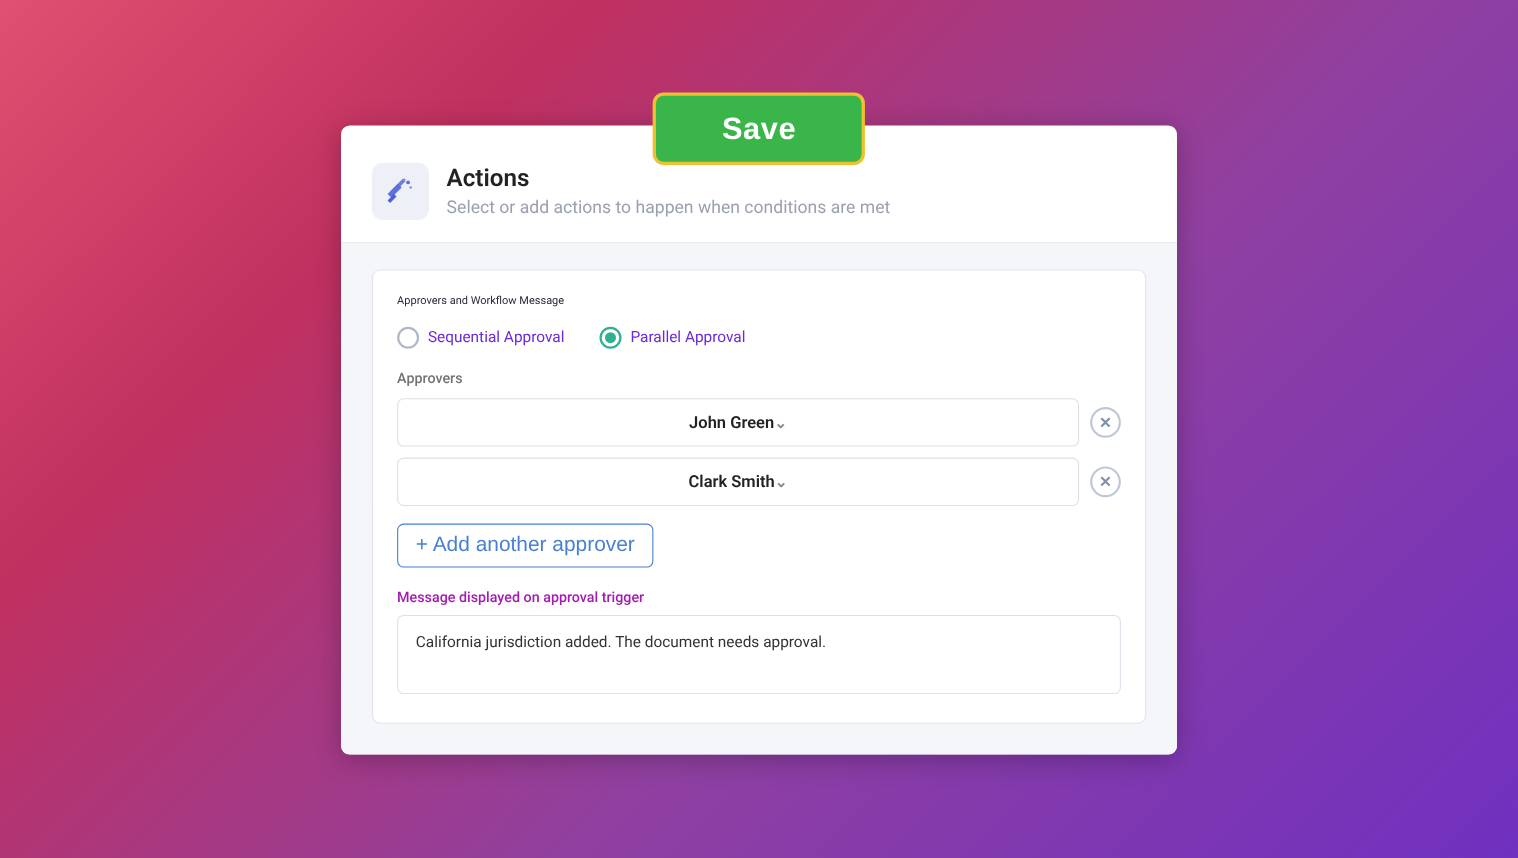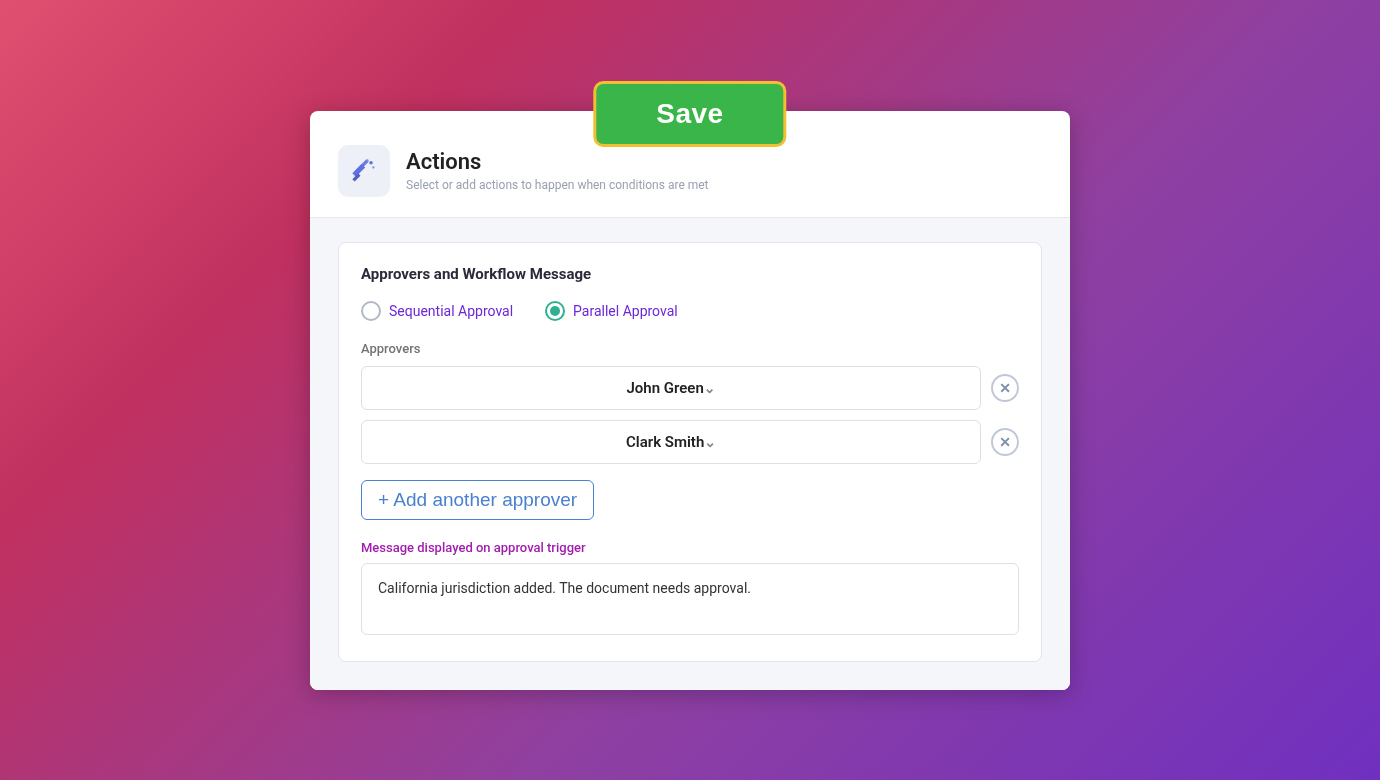--- a/index.html
+++ b/index.html
@@ -72,39 +72,39 @@
     }
 
     .header-text h2 {
       font-size: 22px;
       font-weight: 600;
       color: #222;
       margin-bottom: 4px;
     }
 
     .header-text p {
-      font-size: 12px;
+      font-size: 16px;
       color: #9aa0b0;
     }
 
     .modal-body {
       padding: 24px 28px 28px 28px;
       background: #f5f6fa;
     }
 
     .section-card {
       background: white;
       border-radius: 8px;
       padding: 22px 22px 22px 22px;
       border: 1px solid #e2e4ea;
     }
 
     .section-title {
-      font-size: 15px;
-      font-weight: 700;
+      font-size: 10px;
+      font-weight: 400;
       color: #2a2a3a;
       margin-bottom: 18px;
     }
 
     .radio-group {
       display: flex;
       gap: 32px;
       margin-bottom: 20px;
     }
 

